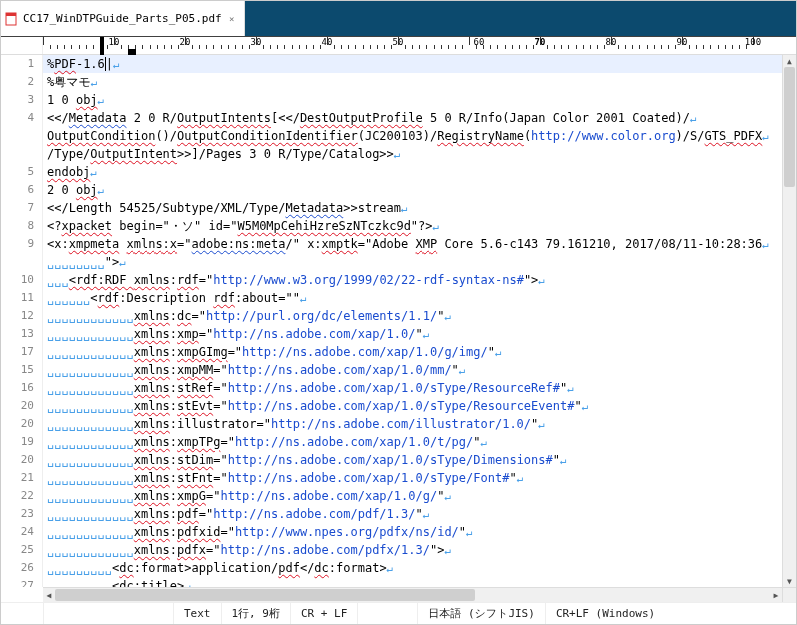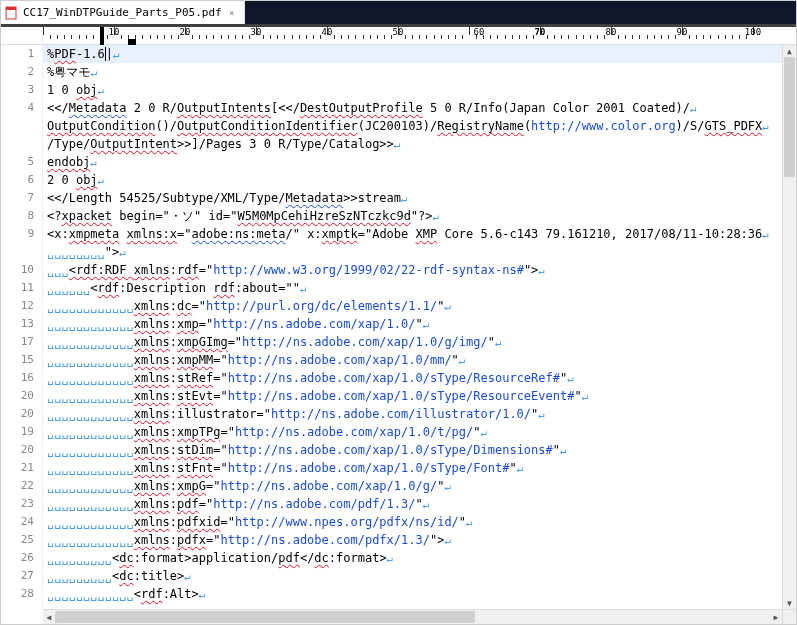--- a/index.html
+++ b/index.html
@@ -1,19 +1,19 @@
 <!DOCTYPE html>
 <html><head>
 <meta charset="utf-8">
 <style>
   * { box-sizing: border-box; margin: 0; padding: 0; }
   html, body { width: 797px; height: 625px; overflow: hidden; font-family: "MS Gothic", "Consolas", monospace; background: #fff; }
   .window { width: 100%; height: 100%; display: flex; flex-direction: column; border: 1px solid #ccc; }
   
-  .tabbar { height: 26px; background: #0f172a; border-bottom: 3px solid #404040; display: flex; align-items: stretch; font-size: 11px; }
+  .tabbar { height: 36px; background: #0c4a6e; border-bottom: 1px solid #404040; display: flex; align-items: stretch; font-size: 11px; }
   .tab { display: flex; align-items: center; padding: 0 6px 0 4px; background: #fff; border-right: 1px solid #ddd; gap: 4px; }
   .tabicon { width: 14px; height: 14px; display: inline-flex; }
   .tabclose { width: 12px; height: 12px; display: inline-flex; align-items: center; justify-content: center; color: #777; font-size: 9px; }
   
   .ruler-wrap { position: relative; height: 18px; background: #fff; border-bottom: 1px solid #ddd; }
   .gutter-filler { position: absolute; left: 0; top: 0; width: 42px; height: 100%; background: #fff; border-right: 1px solid #eee; }
   .ruler { position: absolute; left: 42px; right: 14px; top: 0; height: 100%; }
   .tick { position: absolute; top: 8px; width: 1px; height: 4px; background: #333; }
   .tick.big { top: 0; height: 8px; }
   .ticklabel { position: absolute; top: 0; font-size: 9px; color: #000; transform: translateX(-50%); }
@@ -229,14 +229,24 @@
 
   <div class="hscroll-wrap">
     <div class="hscroll">
       <div class="harrow left">◀</div>
       <div class="hthumb"></div>
       <div class="harrow right">▶</div>
     </div>
     <div class="hcorner"></div>
   </div>
 
+  <div class="status">
+    <div class="cell first"></div>
+    <div class="cell" style="width:130px"></div>
+    <div class="cell">Text</div>
+    <div class="cell">1行, 9桁</div>
+    <div class="cell">CR + LF</div>
+    <div class="cell" style="width:60px"></div>
+    <div class="cell">日本語 (シフトJIS)</div>
+    <div class="cell">CR+LF (Windows)</div>
+  </div>
 
 </div>
 
 </body></html>

